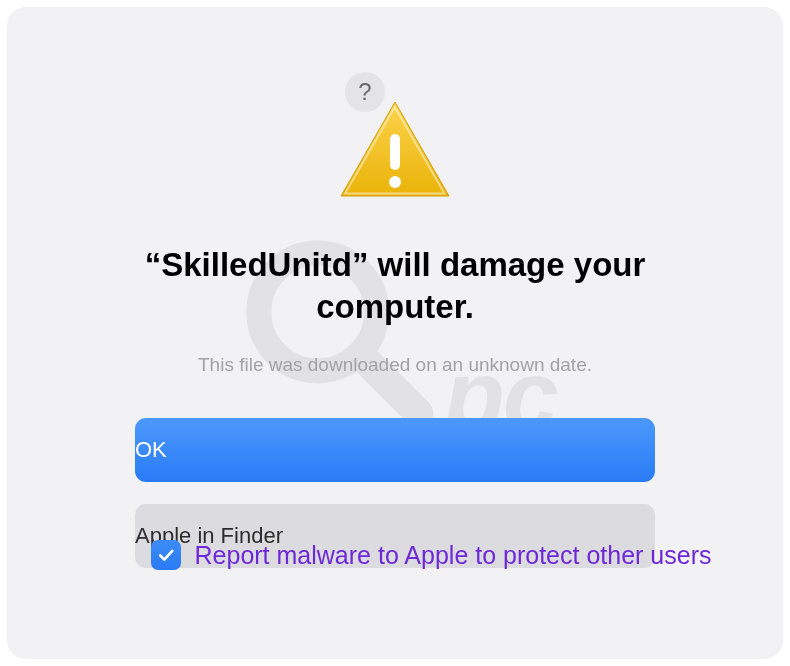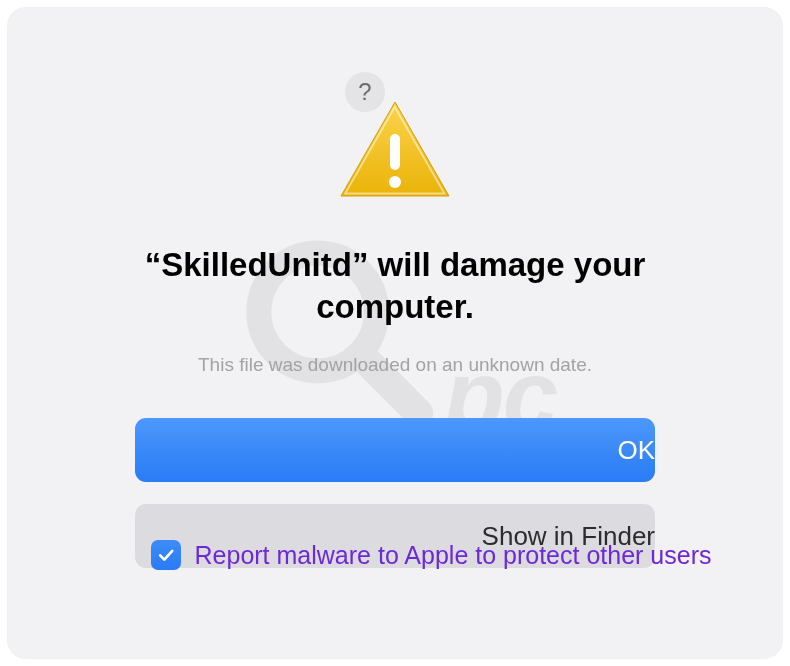--- a/index.html
+++ b/index.html
@@ -70,27 +70,27 @@
       margin-top: 42px;
       width: 520px;
       display: flex;
       flex-direction: column;
       gap: 22px;
     }
     .btn {
       width: 100%;
       height: 64px;
       border-radius: 11px;
-      font-size: 26px;
+      font-size: 22px;
       font-weight: 400;
       border: none;
       cursor: pointer;
       display: flex;
       align-items: center;
-      justify-content: flex-end;
+      justify-content: flex-start;
     }
     .btn-primary {
       background: linear-gradient(180deg, #4c98fc 0%, #2a7bf6 100%);
       color: #fff;
     }
     .btn-secondary {
       background: #dcdbdf;
       color: #2c2c2e;
     }
     .checkbox-row {
@@ -184,21 +184,21 @@
 
   <div class="title">“SkilledUnitd” will damage your computer.</div>
 
   <div class="subtitle">This file was downloaded on an unknown date.</div>
 
   <div class="button-group">
     <button class="btn btn-primary">
       <span>OK</span>
     </button>
     <button class="btn btn-secondary">
-      <span>Show in Finder</span>
+      <span>Apple in Finder</span>
     </button>
   </div>
 
   <div class="checkbox-row">
     <div class="checkbox">
       <svg viewBox="0 0 24 24">
         <path d="M5 12.5 L10 17.5 L19.5 7" fill="none" stroke="#fff" stroke-width="3.2" stroke-linecap="round" stroke-linejoin="round"></path>
       </svg>
     </div>
     <span class="checkbox-label">Report malware to Apple to protect other users</span>

